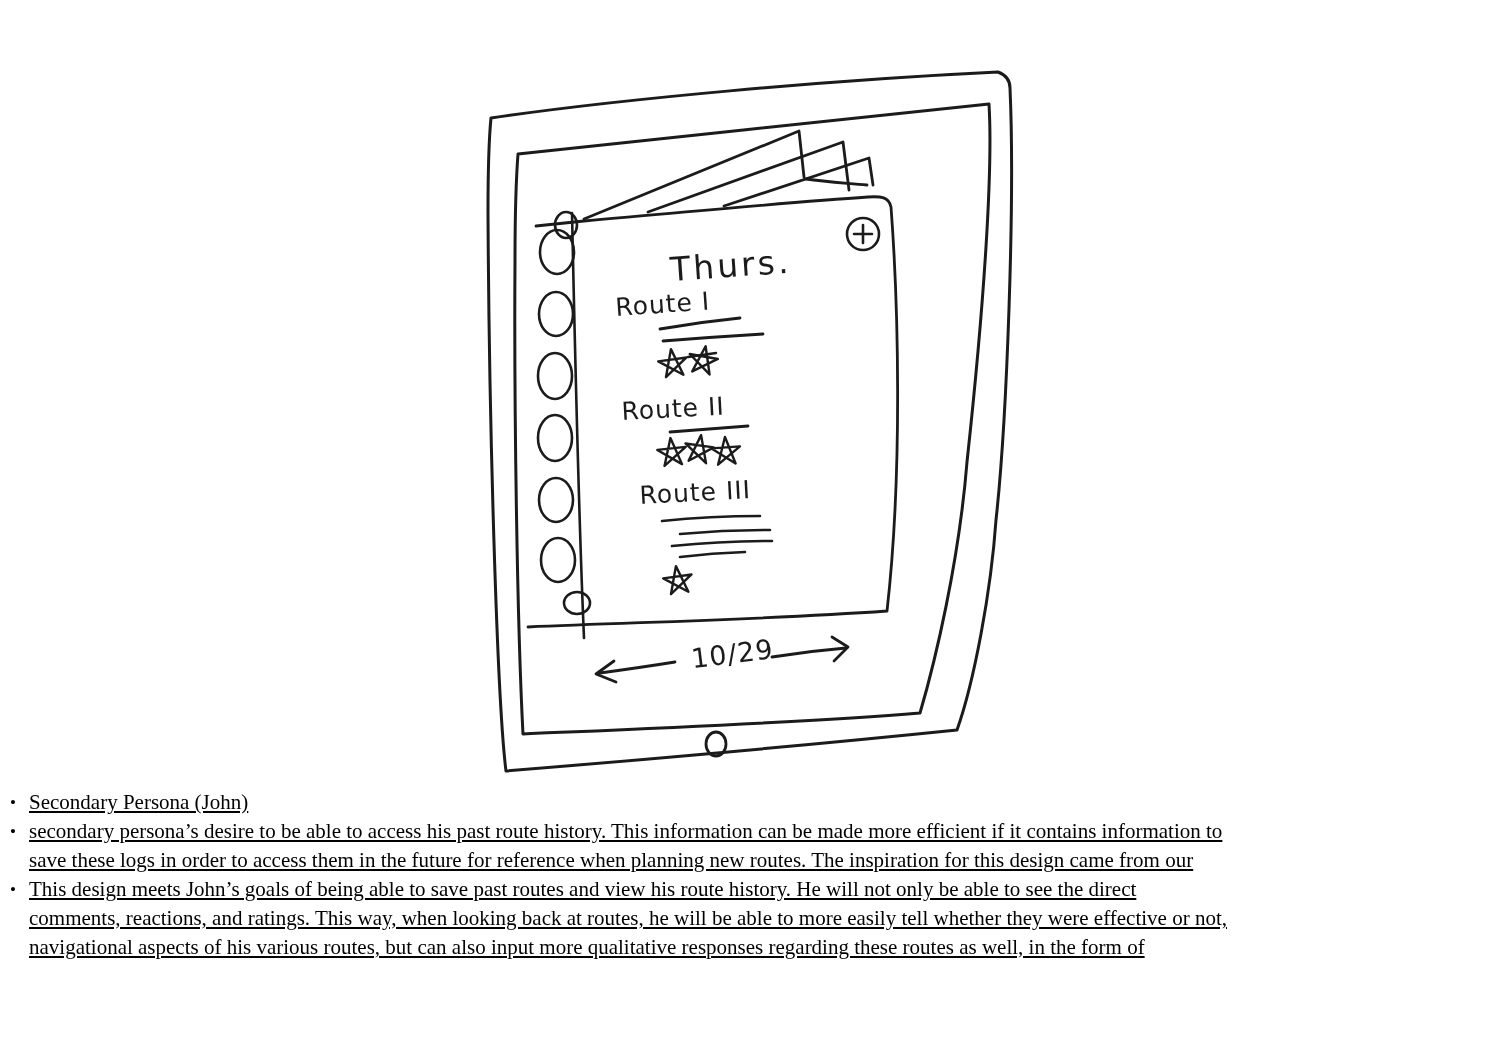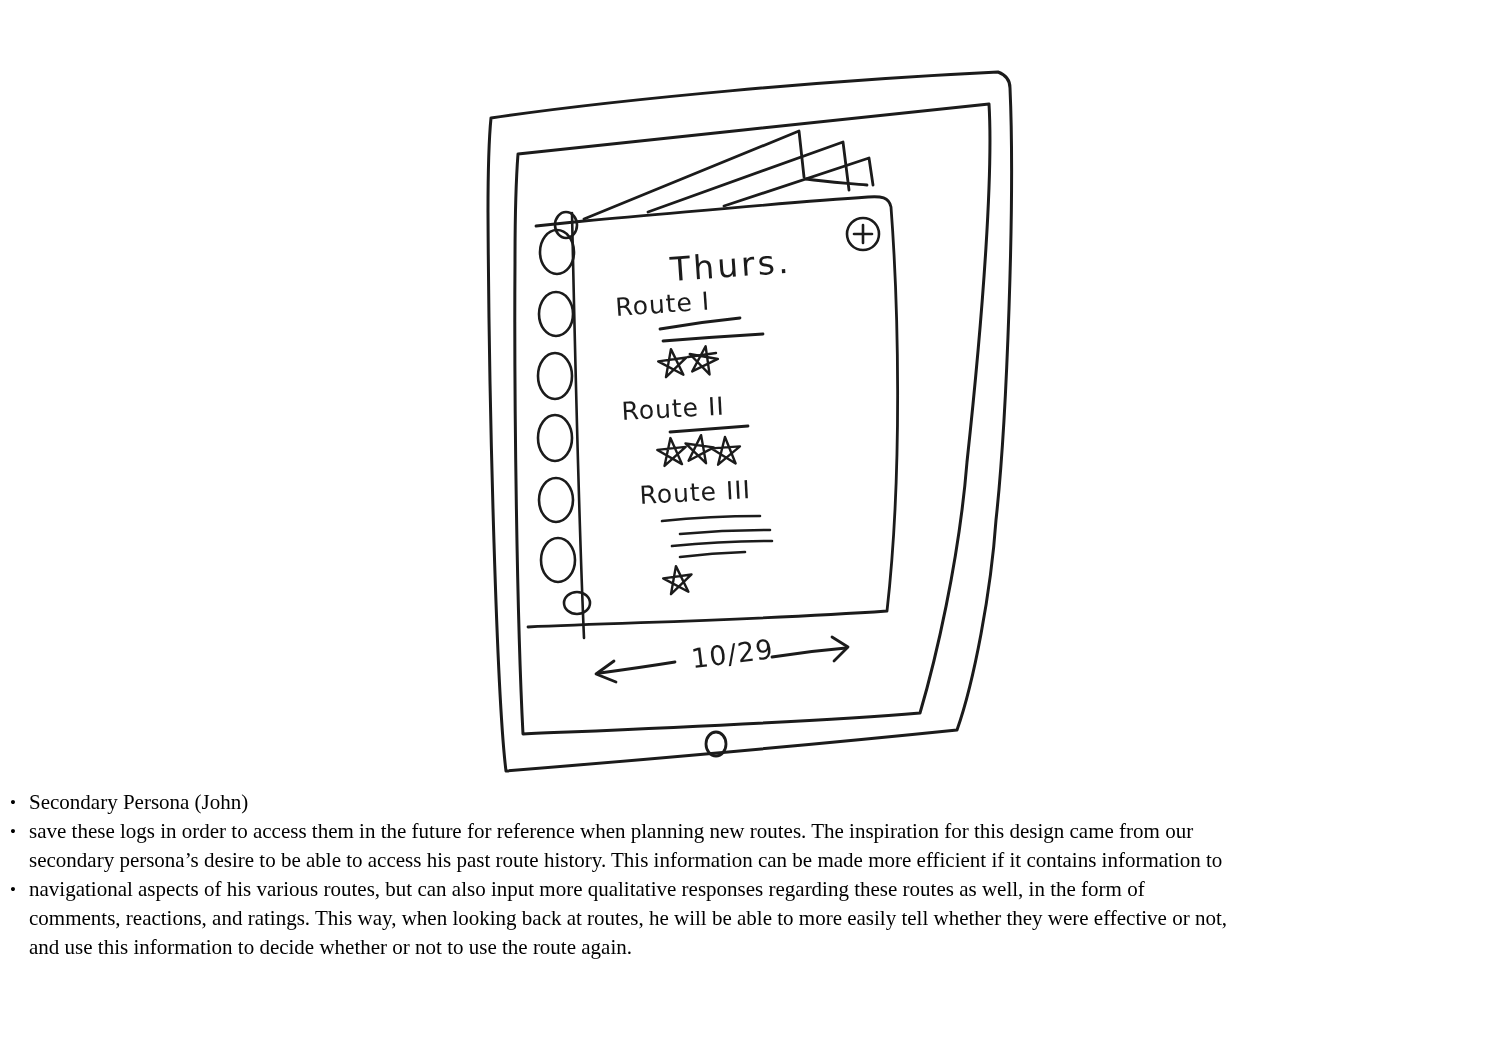--- a/index.html
+++ b/index.html
@@ -33,21 +33,21 @@
   .notes {
     position: absolute; left: 10px; top: 788px; width: 1478px;
     font-size: 21px; line-height: 29px; color: #000;
   }
   .bullet-row { display: flex; align-items: flex-start; }
   .marker {
     flex: none; width: 19px;
     font-size: 17px; line-height: 29px;
   }
   .bullet-text { flex: none; }
-  .line { white-space: nowrap; }
+  .line { white-space: nowrap; text-decoration: underline; }
 </style>
 </head>
 <body>
 
 <div class="sketch-wrap">
   <svg width="1492" height="788" viewBox="0 0 1492 788" xmlns="http://www.w3.org/2000/svg">
     <defs>
       <path id="star" d="M0 -15 L8.8 12.1 L-14.3 -4.6 L14.3 -4.6 L-8.8 12.1 Z"></path>
     </defs>
 
@@ -145,25 +145,25 @@
 <div class="notes">
   <div class="bullet-row">
     <span class="marker">•</span>
     <div class="bullet-text">
       <div class="line">Secondary Persona (John)</div>
     </div>
   </div>
   <div class="bullet-row">
     <span class="marker">•</span>
     <div class="bullet-text">
+      <div class="line">secondary persona’s desire to be able to access his past route history. This information can be made more efficient if it contains information to</div>
       <div class="line">save these logs in order to access them in the future for reference when planning new routes. The inspiration for this design came from our</div>
-      <div class="line">secondary persona’s desire to be able to access his past route history. This information can be made more efficient if it contains information to</div>
     </div>
   </div>
   <div class="bullet-row">
     <span class="marker">•</span>
     <div class="bullet-text">
+      <div class="line">This design meets John’s goals of being able to save past routes and view his route history. He will not only be able to see the direct</div>
+      <div class="line">comments, reactions, and ratings. This way, when looking back at routes, he will be able to more easily tell whether they were effective or not,</div>
       <div class="line">navigational aspects of his various routes, but can also input more qualitative responses regarding these routes as well, in the form of</div>
-      <div class="line">comments, reactions, and ratings. This way, when looking back at routes, he will be able to more easily tell whether they were effective or not,</div>
-      <div class="line">and use this information to decide whether or not to use the route again.</div>
     </div>
   </div>
 </div>
 
 </body></html>

